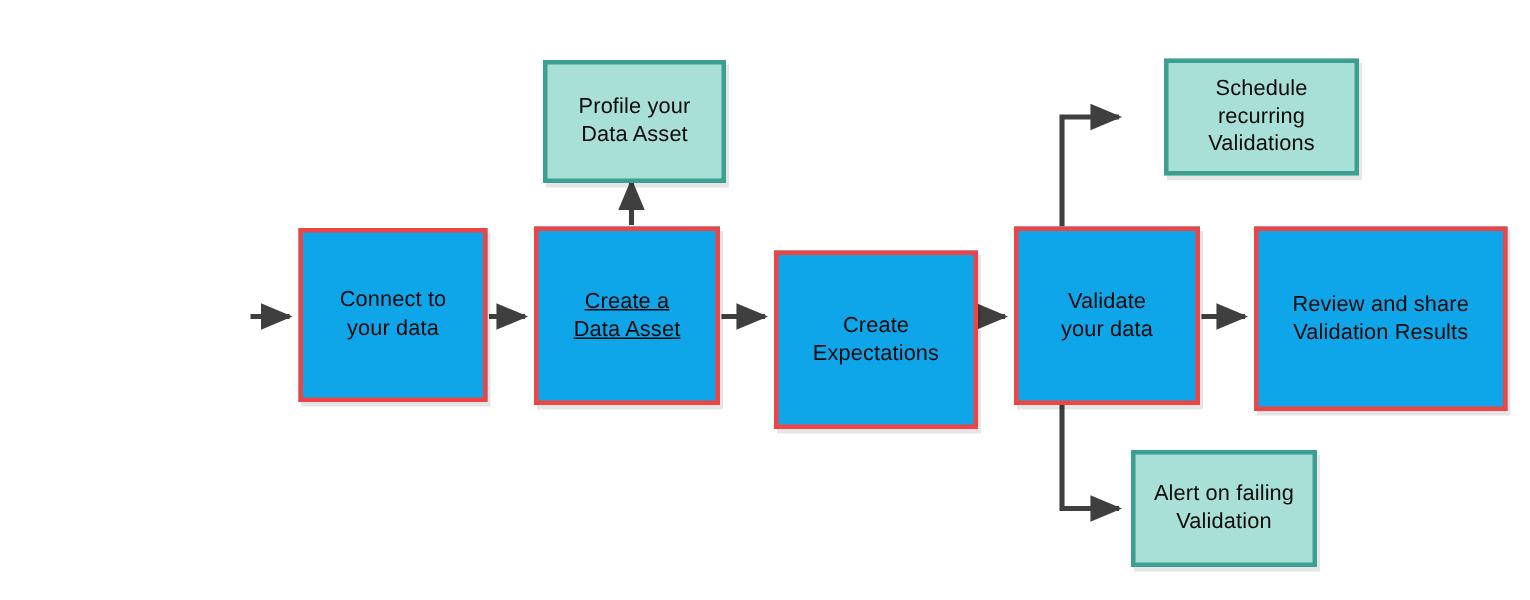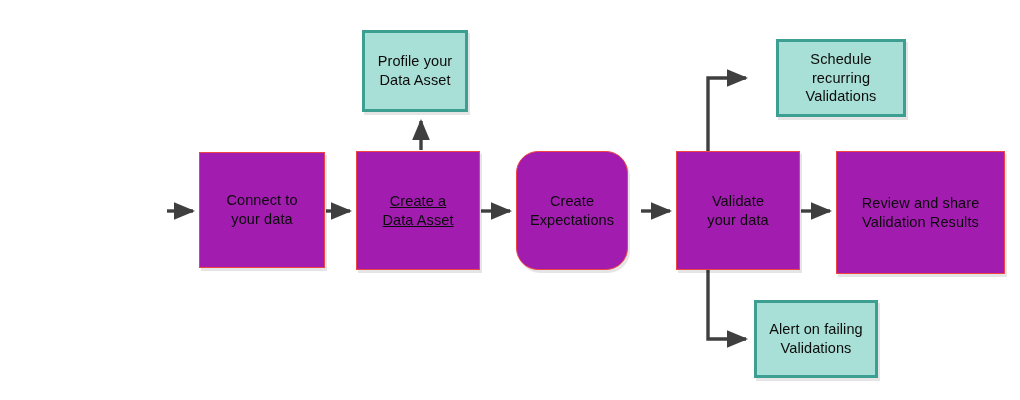--- a/index.html
+++ b/index.html
@@ -37,22 +37,22 @@
     line-height: 1.30;
     letter-spacing: 0.1px;
     z-index: 3;
   }
   .node .lbl {
     display: block;
     white-space: pre-line;
     padding: 0 4px;
   }
   .node.orange {
-    background: #a21caf;
-    border: 1px solid #ef4444;
+    background: #0ea5e9;
+    border: 3px solid #ef4444;
     box-shadow: 2px 3px 0 rgba(0,0,0,0.10);
   }
   .node.teal {
     background: #a8dfd6;
     border: 3px solid #3d9e92;
     box-shadow: 2px 3px 0 rgba(0,0,0,0.10);
   }
 </style>
 </head>
 <body>
@@ -85,44 +85,44 @@
   <div class="node orange" style="left:199px; top:152px; width:126px; height:116px;">
     <span class="lbl">Connect to
 your data</span>
   </div>
 
   <div class="node orange" style="left:356px; top:151px; width:124px; height:119px;text-decoration:underline;">
     <span class="lbl">Create a
 Data Asset</span>
   </div>
 
-  <div class="node orange" style="left:516px; top:151px; width:112px; height:119px;border-radius:22px;">
+  <div class="node orange" style="left:516px; top:167px; width:136px; height:119px;">
     <span class="lbl">Create
 Expectations</span>
   </div>
 
   <div class="node orange" style="left:676px; top:151px; width:124px; height:119px;">
     <span class="lbl">Validate
 your data</span>
   </div>
 
   <div class="node orange" style="left:836px; top:151px; width:169px; height:123px;">
     <span class="lbl">Review and share
 Validation Results</span>
   </div>
 
-  <div class="node teal" style="left:362px; top:30px; width:106px; height:82px;">
+  <div class="node teal" style="left:362px; top:40px; width:122px; height:82px;">
     <span class="lbl">Profile your
 Data Asset</span>
   </div>
 
   <div class="node teal" style="left:754px; top:39px; width:130px; height:78px;margin-left:22px;">
     <span class="lbl">Schedule
 recurring
 Validations</span>
   </div>
 
   <div class="node teal" style="left:754px; top:300px; width:124px; height:78px;">
     <span class="lbl">Alert on failing
-Validations</span>
+Validation</span>
   </div>
 
 </div>
 
 </body></html>

